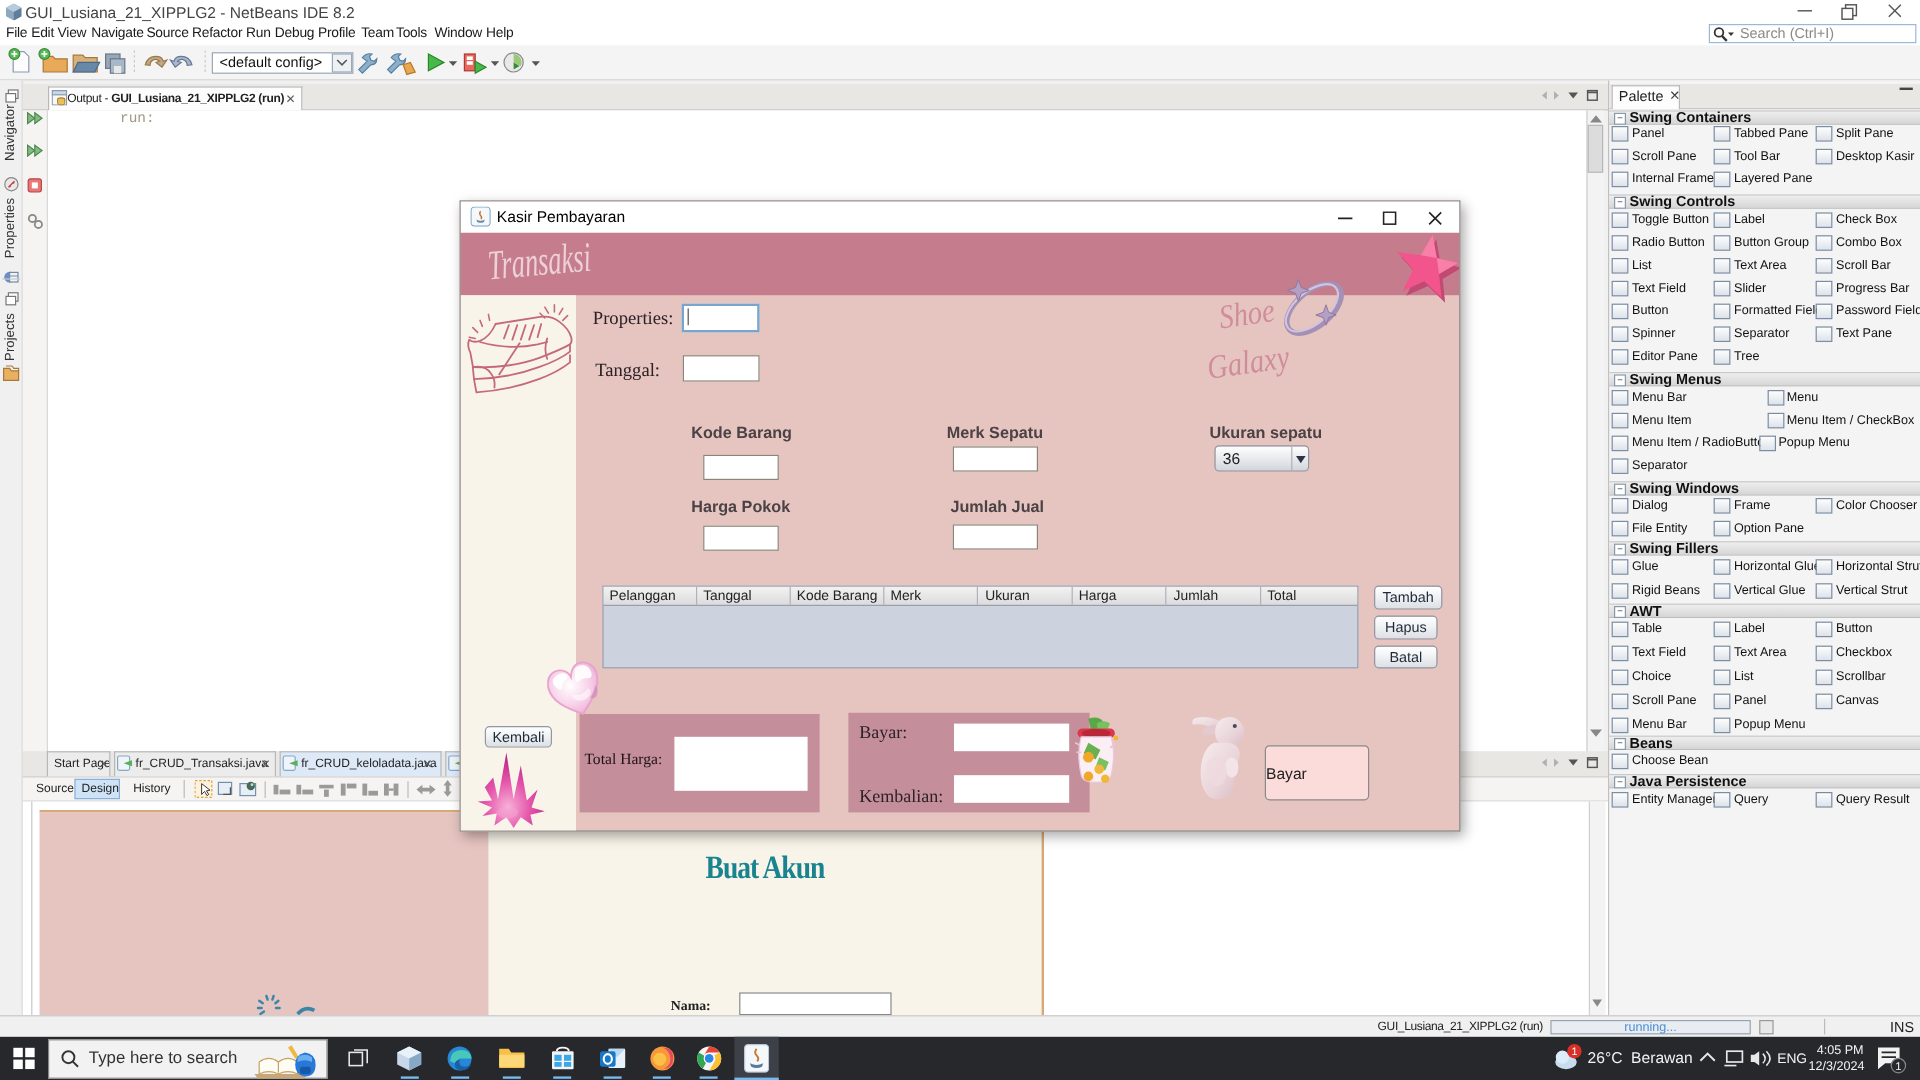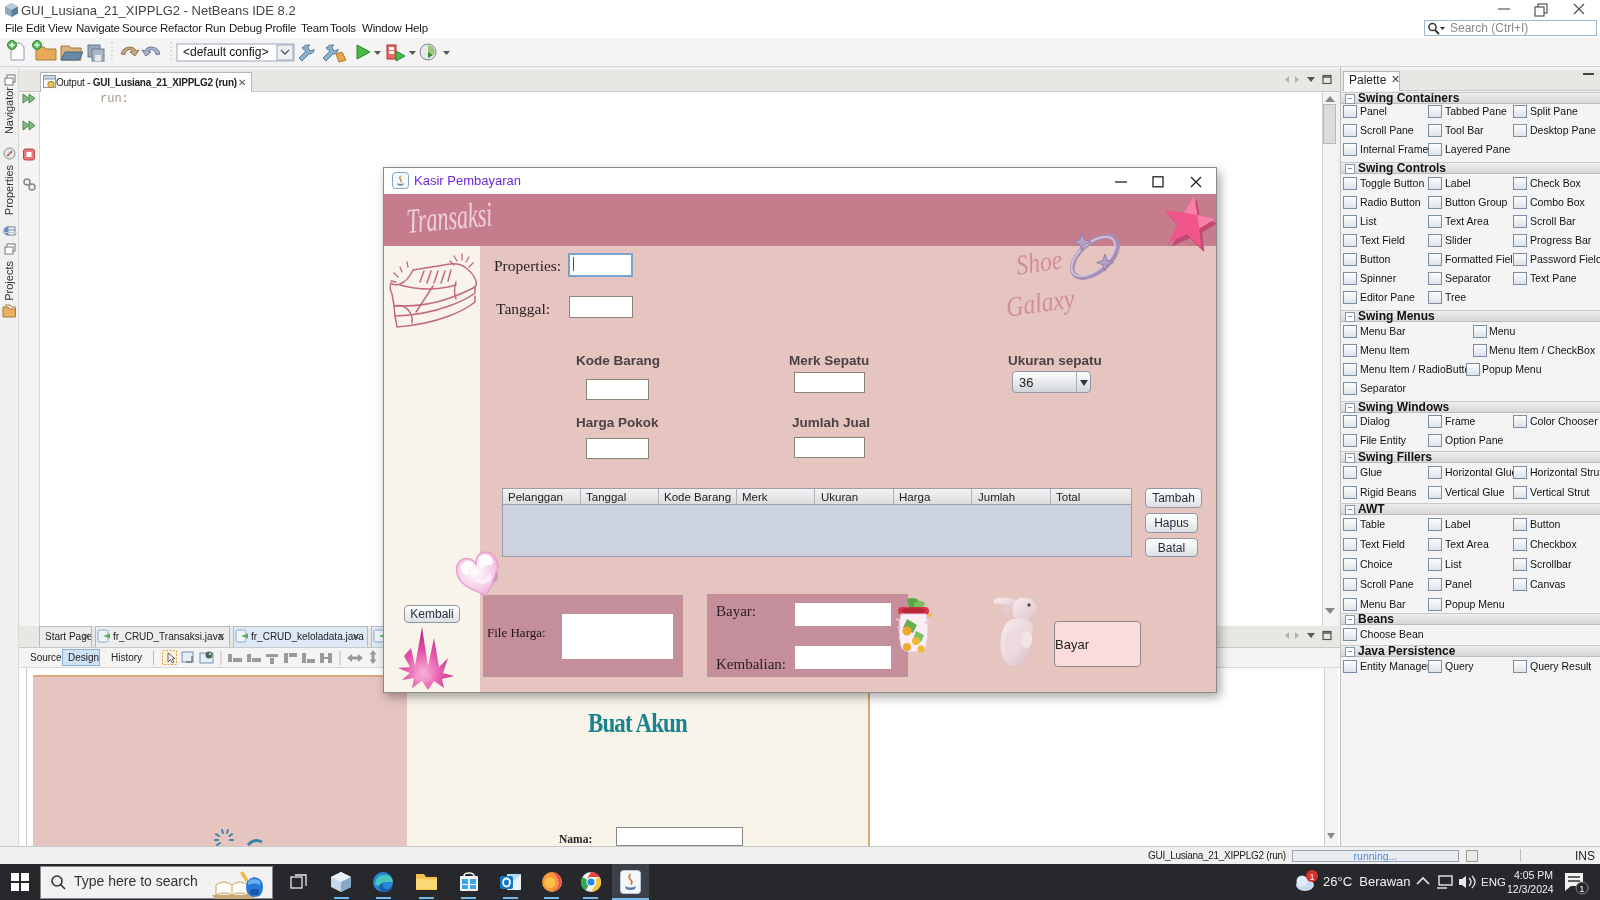--- a/index.html
+++ b/index.html
@@ -318,21 +318,21 @@
   <div class="pi" style="left:1360px;top:104px">Panel</div>
   <div class="pic" style="left:1428px;top:105px"></div>
   <div class="pi" style="left:1445px;top:104px">Tabbed Pane</div>
   <div class="pic" style="left:1513px;top:105px"></div>
   <div class="pi" style="left:1530px;top:104px">Split Pane</div>
   <div class="pic" style="left:1343px;top:124px"></div>
   <div class="pi" style="left:1360px;top:123px">Scroll Pane</div>
   <div class="pic" style="left:1428px;top:124px"></div>
   <div class="pi" style="left:1445px;top:123px">Tool Bar</div>
   <div class="pic" style="left:1513px;top:124px"></div>
-  <div class="pi" style="left:1530px;top:123px">Desktop Pane</div>
+  <div class="pi" style="left:1530px;top:123px">Desktop Kasir</div>
   <div class="pic" style="left:1343px;top:143px"></div>
   <div class="pi" style="left:1360px;top:142px">Internal Frame</div>
   <div class="pic" style="left:1428px;top:143px"></div>
   <div class="pi" style="left:1445px;top:142px">Layered Pane</div>
   <div class="psec" style="top:162px">Swing Controls</div>
   <div class="pic" style="left:1343px;top:177px"></div>
   <div class="pi" style="left:1360px;top:176px">Toggle Button</div>
   <div class="pic" style="left:1428px;top:177px"></div>
   <div class="pi" style="left:1445px;top:176px">Label</div>
   <div class="pic" style="left:1513px;top:177px"></div>
@@ -578,21 +578,21 @@
   <div class="abs" id="dialog">
     <div class="abs" id="dtitle"></div>
     <div class="abs" id="dband"></div>
     <div class="abs" id="dsidebar"></div>
 
     <svg class="abs" style="left:8px;top:4px" width="17" height="17" viewBox="0 0 17 17">
       <rect x="0.5" y="0.5" width="16" height="16" rx="3" fill="#f4f8fb" stroke="#7da7c4"></rect>
       <path d="M5 11 q3.5 2 7 0 l-0.7 2 q-2.8 1.4 -5.6 0 z" fill="#6b8aa8"></path>
       <path d="M8.5 4 q-1.5 2 0 3.5 q1.5 1.5 0.3 3" fill="none" stroke="#c07830" stroke-width="1.2"></path>
     </svg>
-    <div class="abs" style="left:30px;top:5px;font-size:13px;color:#6d28d9">Kasir Pembayaran</div>
+    <div class="abs" style="left:30px;top:5px;font-size:13px;color:#000000">Kasir Pembayaran</div>
     <svg class="abs" style="left:725px;top:8px" width="100" height="12" viewBox="0 0 100 12">
       <line x1="6" y1="6" x2="18" y2="6" stroke="#222" stroke-width="1.3"></line>
       <rect x="44" y="0.8" width="10" height="10" fill="none" stroke="#222" stroke-width="1.3"></rect>
       <line x1="82" y1="1" x2="92" y2="11" stroke="#222" stroke-width="1.3"></line>
       <line x1="92" y1="1" x2="82" y2="11" stroke="#222" stroke-width="1.3"></line>
     </svg>
 
     <div class="abs serif" style="left:21px;top:34px;font-size:35px;font-style:italic;color:#eed0d7;transform:rotate(-5deg) scaleX(0.63);transform-origin:left top">Transaksi</div>
 
     <div class="abs serif" style="left:110px;top:89px;font-size:15.5px;color:#2a2226">Properties:</div>
@@ -628,21 +628,21 @@
       <div class="abs th" style="left:548px;border-right:none">Total</div>
     </div>
 
     <div class="nbtn" style="left:761px;top:320px;width:57px;height:20px;line-height:19px">Tambah</div>
     <div class="nbtn" style="left:761px;top:345px;width:53px;height:20px;line-height:19px">Hapus</div>
     <div class="nbtn" style="left:761px;top:370px;width:53px;height:19px;line-height:18px">Batal</div>
 
     <div class="nbtn" style="left:20px;top:437px;width:56px;height:18px;line-height:17px">Kembali</div>
 
     <div class="abs" style="left:99px;top:427px;width:200px;height:82px;background:#c48e9b"></div>
-    <div class="abs serif" style="left:103px;top:457px;font-size:13px;color:#1d1416">File Harga:</div>
+    <div class="abs serif" style="left:103px;top:457px;font-size:13px;color:#1d1416">Total Harga:</div>
     <div class="abs" style="left:178px;top:446px;width:111px;height:45px;background:#fff"></div>
 
     <div class="abs" style="left:323px;top:426px;width:201px;height:83px;background:#c48e9b"></div>
     <div class="abs serif" style="left:332px;top:435px;font-size:15px;color:#2a2226">Bayar:</div>
     <div class="abs" style="left:411px;top:435px;width:96px;height:23px;background:#fff"></div>
     <div class="abs serif" style="left:332px;top:488px;font-size:15px;color:#2a2226">Kembalian:</div>
     <div class="abs" style="left:411px;top:478px;width:96px;height:23px;background:#fff"></div>
 
     <div class="abs" style="left:670px;top:453px;width:87px;height:46px;background:#fcdbdb;border:1px solid #8a8a8a;border-radius:4px;font-size:13px;color:#222;line-height:46px">Bayar</div>
 

